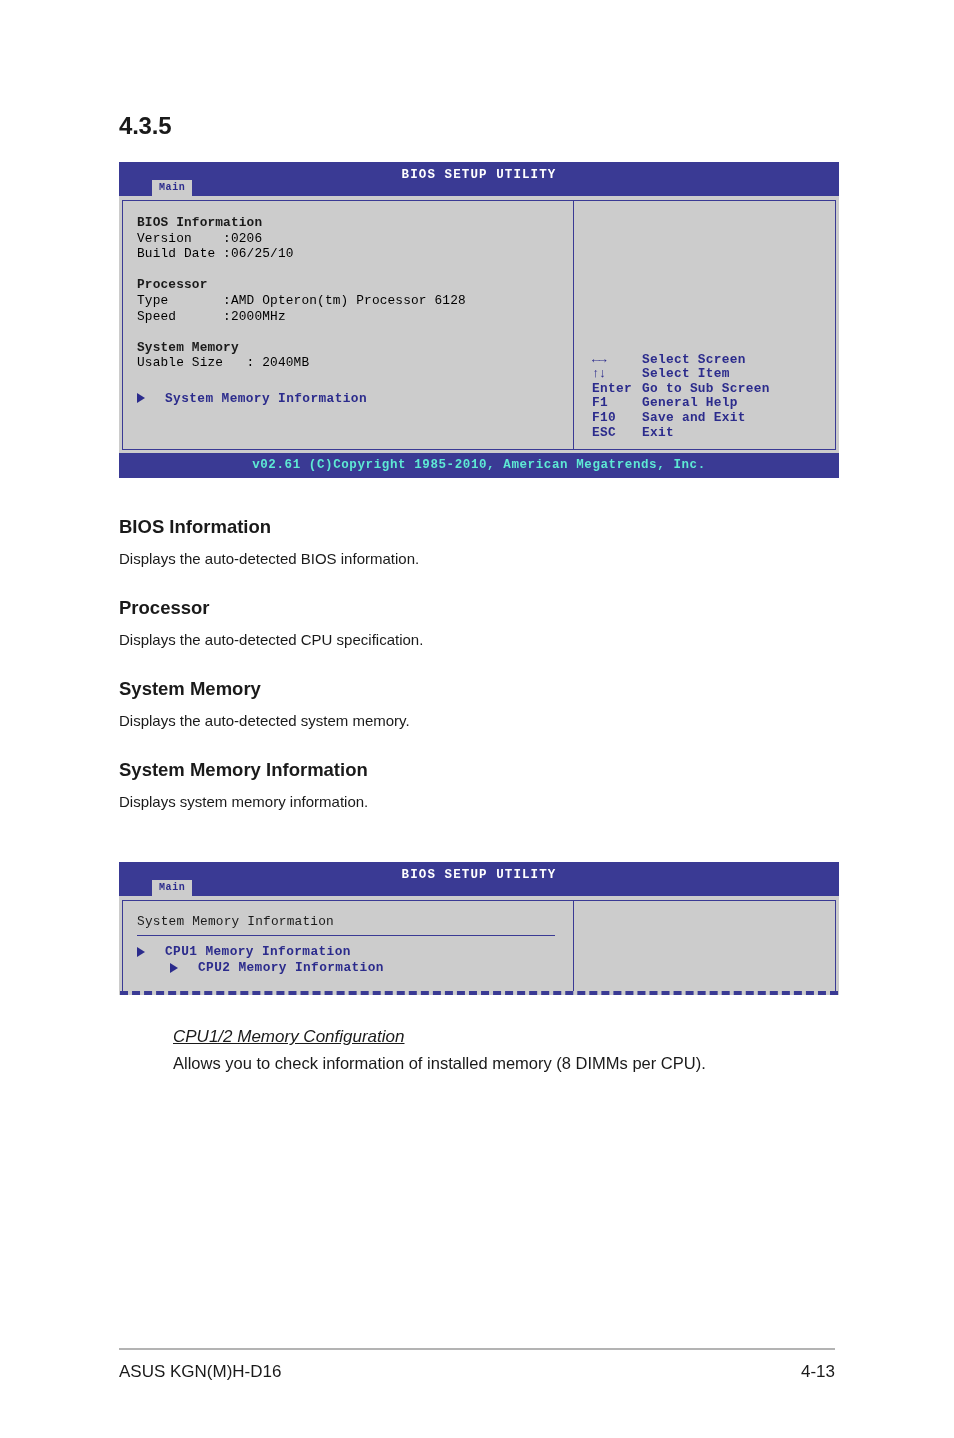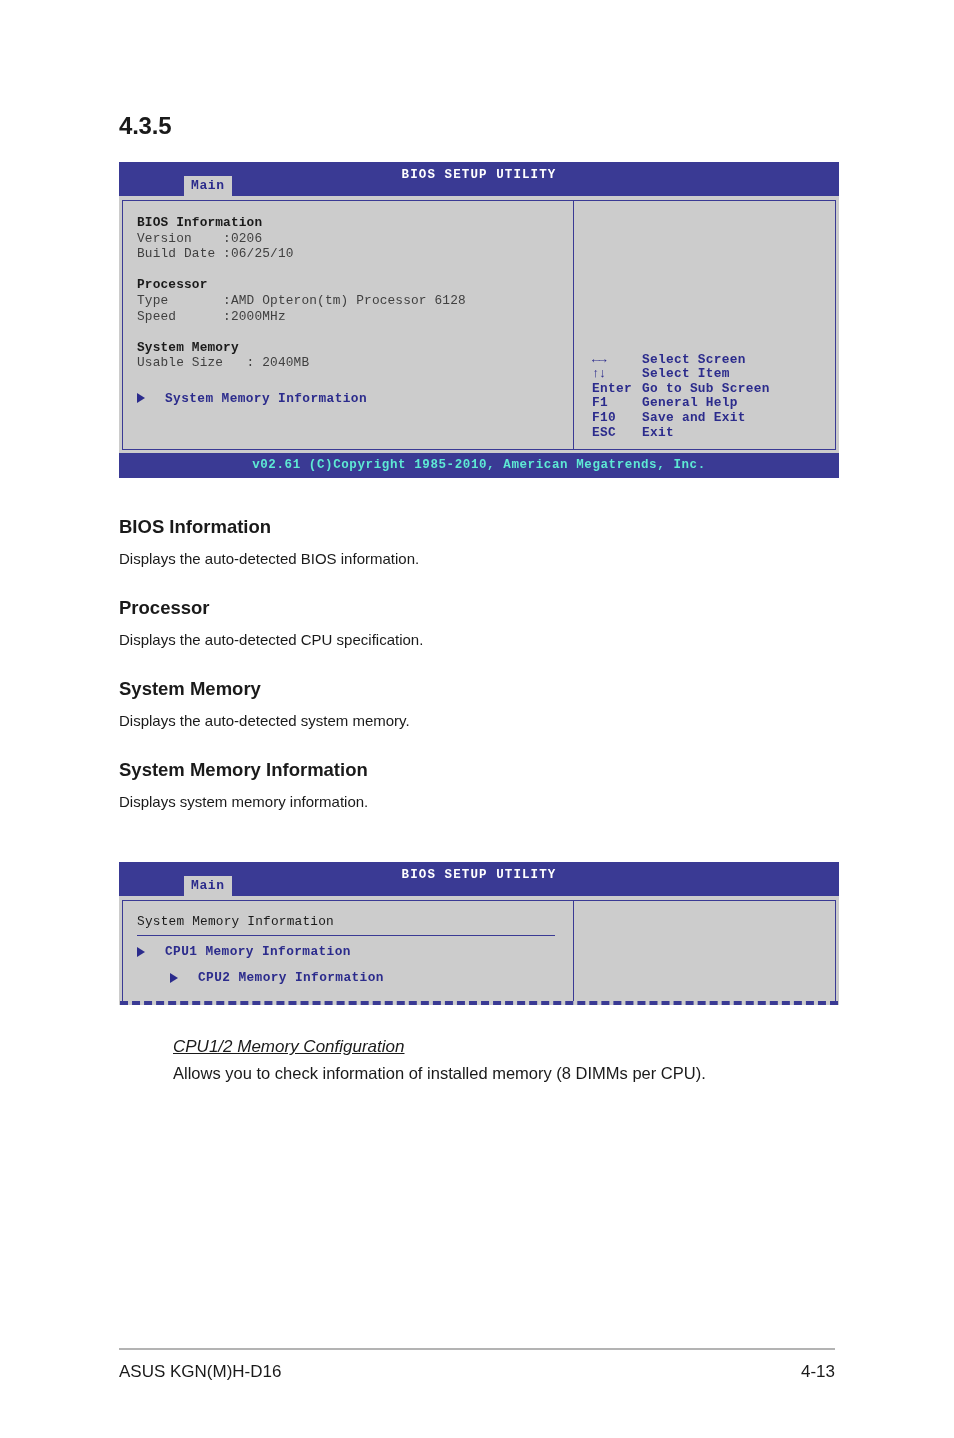--- a/index.html
+++ b/index.html
@@ -100,25 +100,24 @@
     font-size: 12.5px;
     font-weight: bold;
     letter-spacing: 1.1px;
   }
   .bios-tab {
     position: absolute;
     left: 33px;
     bottom: 0;
     background: #cccccc;
     color: #2b2b8c;
-    font-size: 13px;
+    font-size: 10px;
     font-weight: bold;
     letter-spacing: 0.6px;
     padding: 2px 7px 3px 7px;
-    margin-left: 32px;
   }
 
   .bios-body {
     display: flex;
     border: 1px solid #3a3a94;
     margin: 4px 3px 0 3px;
     background: #cccccc;
     box-sizing: border-box;
   }
   .bios-left {
@@ -131,21 +130,21 @@
     flex: 1 1 auto;
     position: relative;
     padding: 14px 0 12px 0;
     box-sizing: border-box;
   }
 
   .bios-line {
     font-size: 12.8px;
     line-height: 15.6px;
     white-space: pre;
-    color: #404040;
+    color: #000000;
     letter-spacing: 0.15px;
   }
   .bios-line.hdr { color: #1a1a1a; font-weight: bold; }
   .bios-line.spacer { color: transparent; }
 
   .bios-item {
     display: flex;
     align-items: center;
     margin-top: 20px;
   }
@@ -213,21 +212,21 @@
     padding-bottom: 6px;
     border-bottom: 1px solid #3a3a94;
     width: 418px;
     box-sizing: border-box;
   }
   .bios2-item {
     display: flex;
     align-items: center;
     margin-top: 8px;
   }
-  .bios2-item + .bios2-item { margin-top: 11px; padding-left: 33px; }
+  .bios2-item + .bios2-item { margin-top: 1px; padding-left: 33px; }
   .dashed-cut {
     border-top: 4px dashed #3a3a94;
     margin: 0 1px 0 1px;
     height: 0;
   }
 
   
   .pg-rule {
     position: absolute;
     left: 119px;

